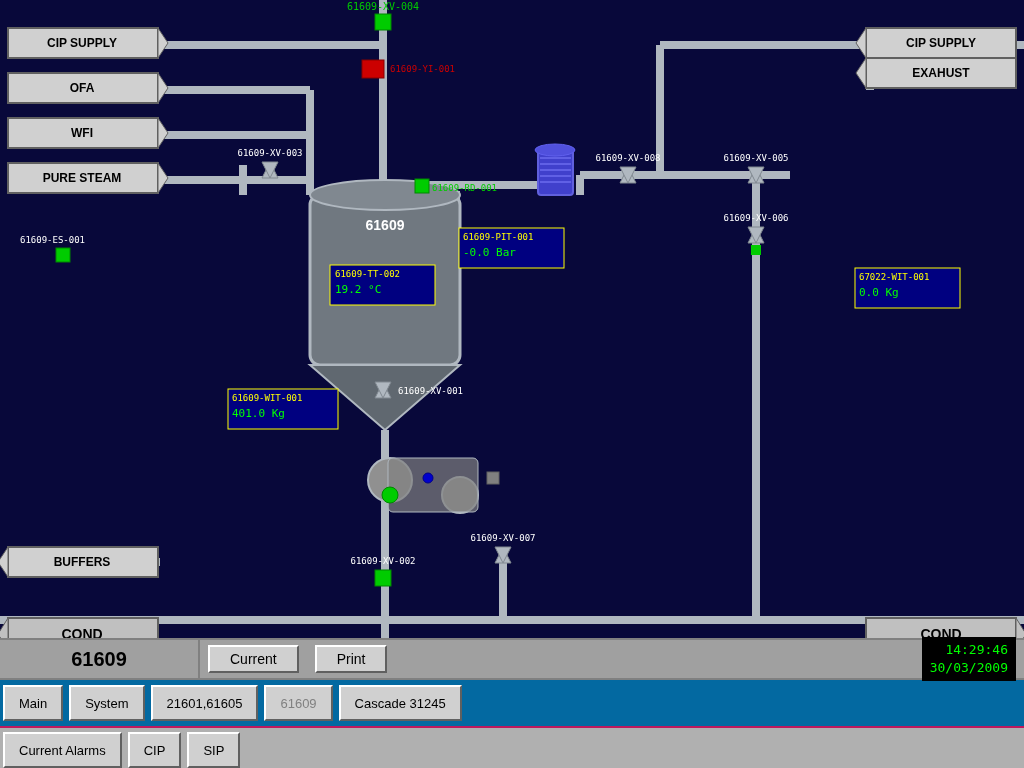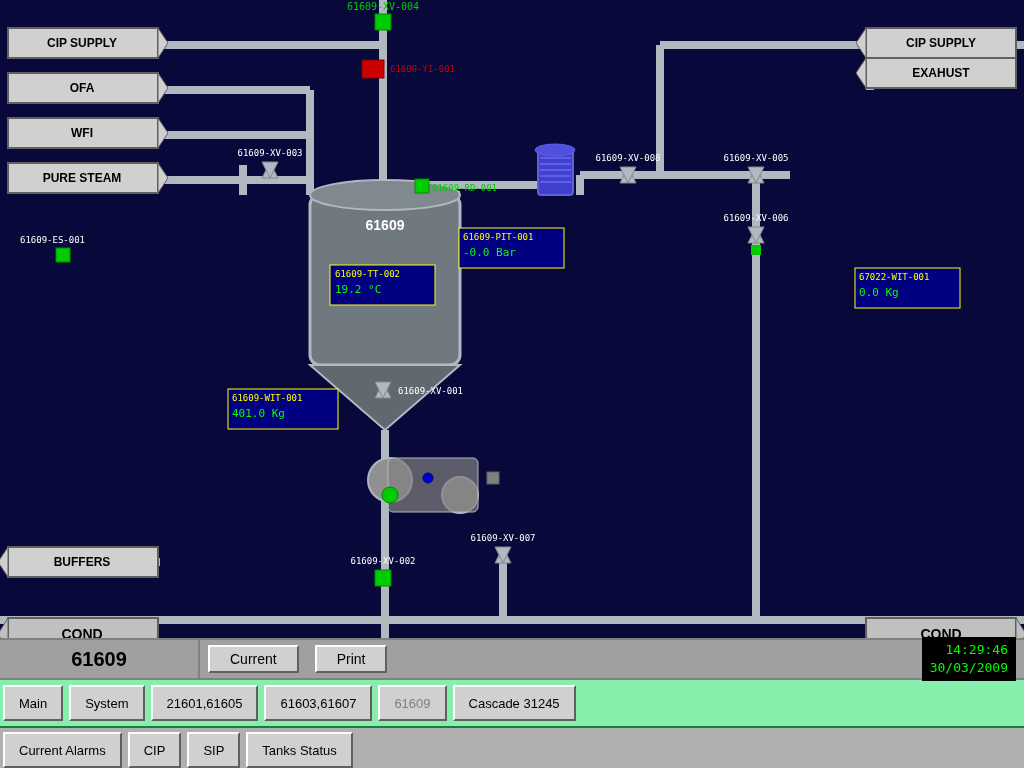--- a/index.html
+++ b/index.html
@@ -61,24 +61,24 @@
       color: #00ff00;
       font-family: monospace;
       font-size: 13px;
       padding: 4px 8px;
       text-align: right;
       line-height: 1.4;
     }
 
     #nav-bar1 {
       height: 48px;
-      background: #86efac;
-      display: flex;
-      align-items: center;
-      border-bottom: 2px solid #15803d;
+      background: #0369a1;
+      display: flex;
+      align-items: center;
+      border-bottom: 2px solid #be185d;
     }
 
     #nav-bar2 {
       height: 44px;
       background: #b0b0b0;
       display: flex;
       align-items: center;
     }
 
     .nav-btn {
@@ -314,24 +314,22 @@
     <div class="datetime-display">
       <div>14:29:46</div>
       <div>30/03/2009</div>
     </div>
   </div>
 
   <div id="nav-bar1">
     <button class="nav-btn">Main</button>
     <button class="nav-btn">System</button>
     <button class="nav-btn">21601,61605</button>
-    <button class="nav-btn">61603,61607</button>
     <button class="nav-btn disabled">61609</button>
     <button class="nav-btn">Cascade 31245</button>
   </div>
 
   <div id="nav-bar2">
     <button class="nav-btn">Current Alarms</button>
     <button class="nav-btn">CIP</button>
     <button class="nav-btn">SIP</button>
-    <button class="nav-btn">Tanks Status</button>
   </div>
 </div>
 
 </body></html>

